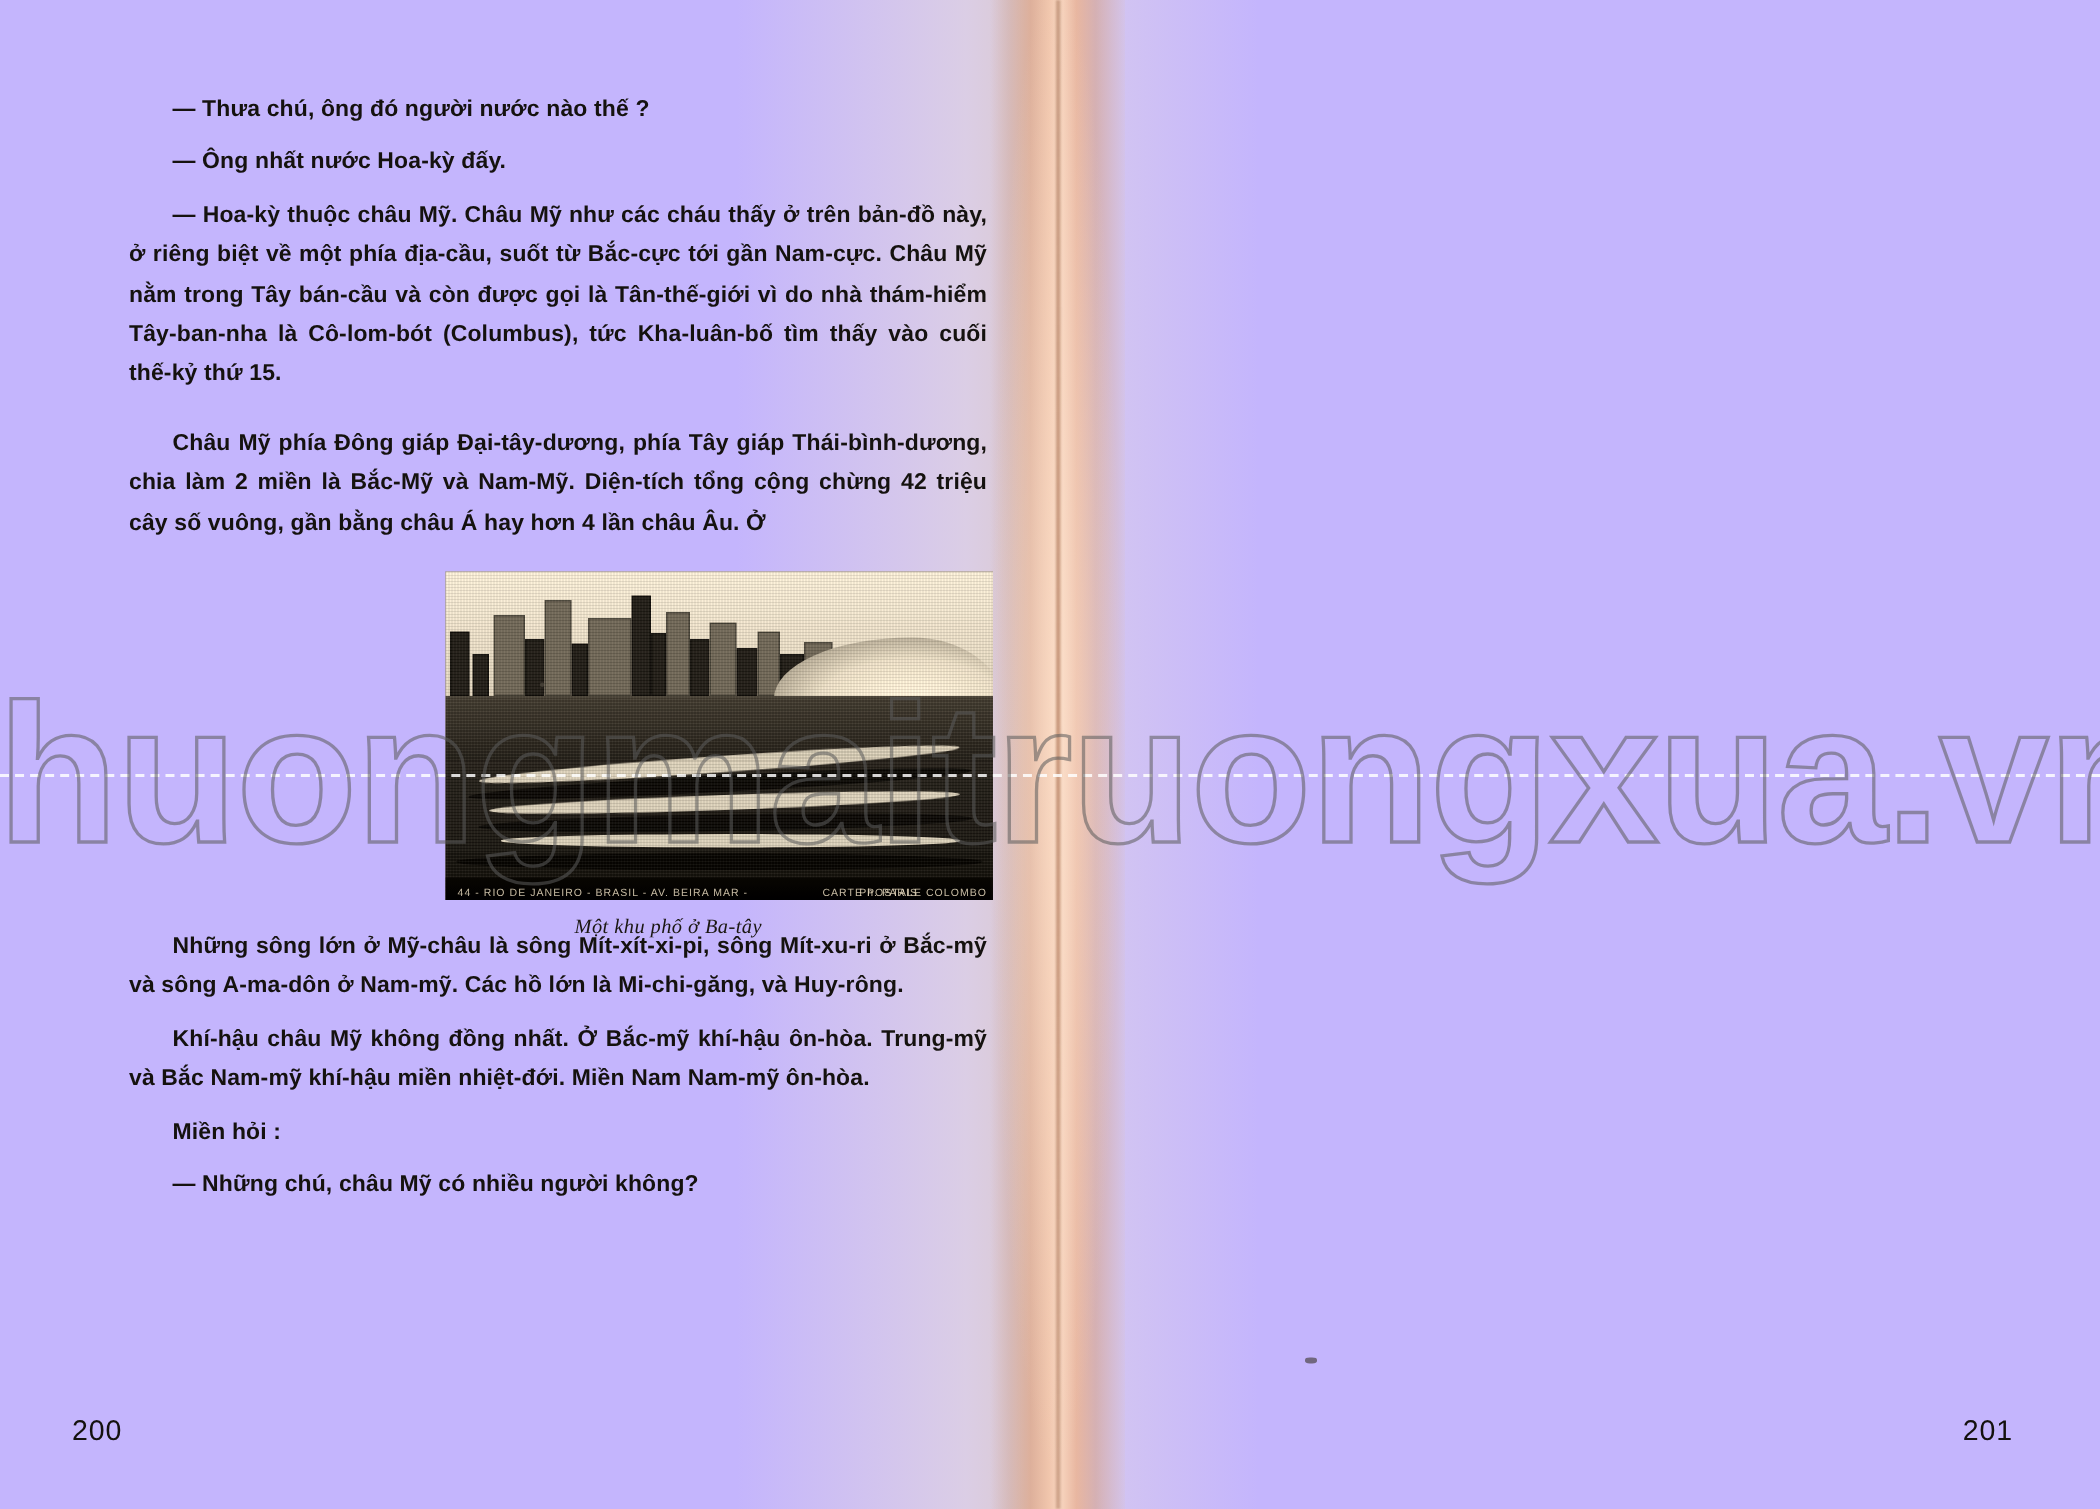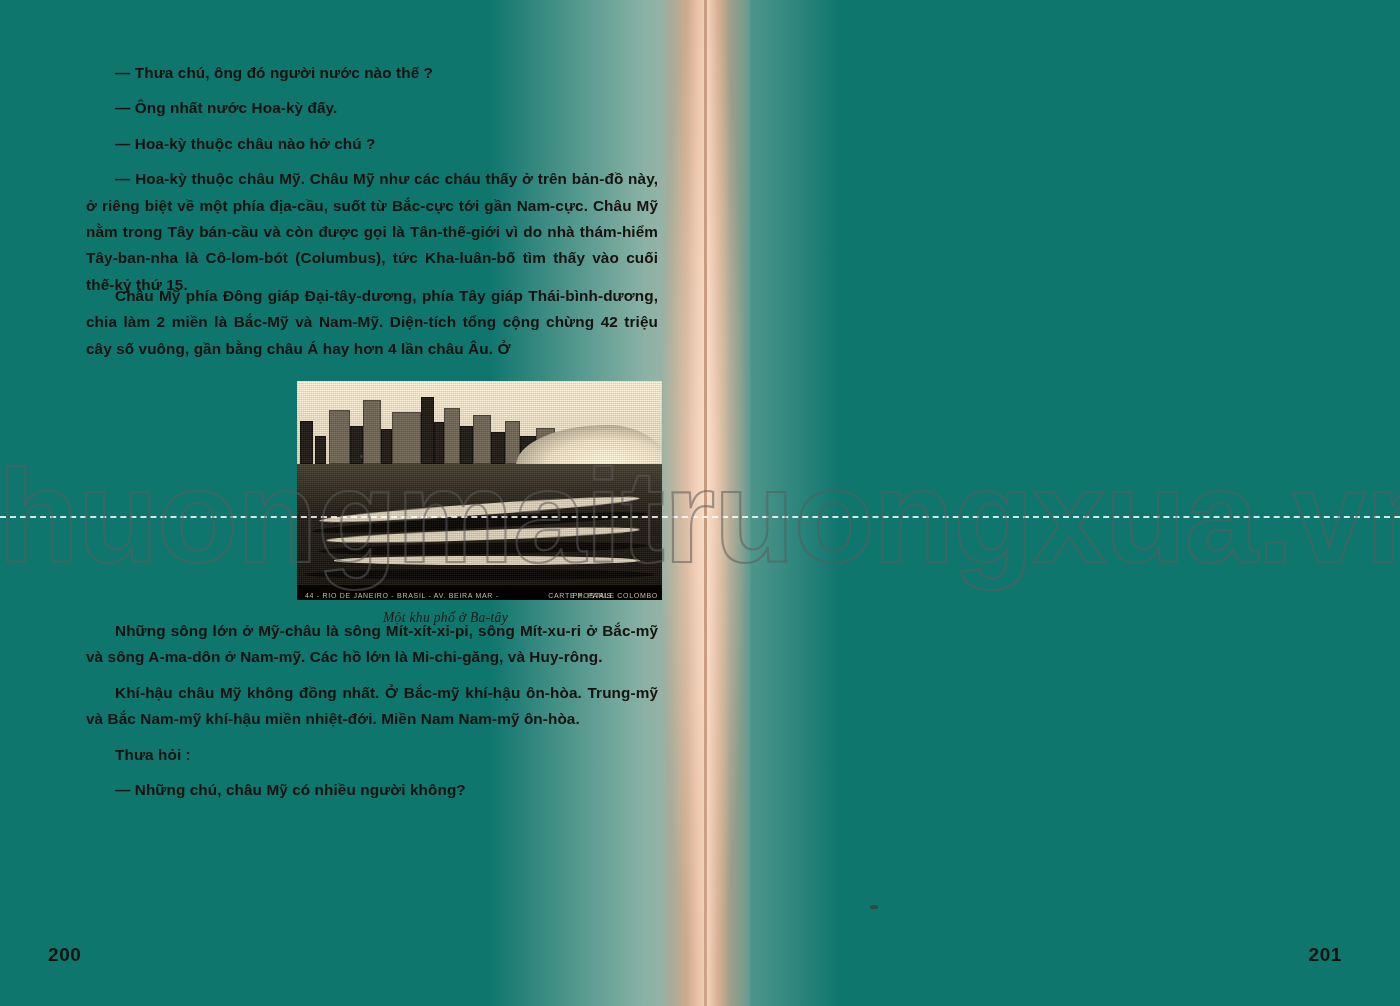--- a/index.html
+++ b/index.html
@@ -13,21 +13,21 @@
   #book{
     position:absolute;inset:0;
     display:flex;
     background:#fdfcf8;
   }
 
   
   .page{
     position:relative;
     height:1006px;
-    background:#0f766e;
+    background:#c4b5fd;
   }
   .page.left{width:700px;}
   .page.right{width:700px;}
 
   
   .page.left::before{
     content:"";position:absolute;inset:0;
     background:
       linear-gradient(to right, rgba(252,250,243,0) 70%, rgba(238,226,210,.55) 92%, rgba(226,205,183,.75) 100%);
     pointer-events:none;
@@ -145,21 +145,21 @@
     color:#1b1712;
     letter-spacing:.3px;
     white-space:nowrap;
   }
   #cap-left{left:383px;top:610px;}
 
   
   .pageno{
     position:absolute;bottom:40px;
     font-family:"Liberation Sans", sans-serif;
-    font-weight:700;font-size:19px;color:#14110e;letter-spacing:.6px;
+    font-weight:400;font-size:19px;color:#14110e;letter-spacing:.6px;
   }
   #pn-left{left:48px;}
   #pn-right{right:58px;}
 
   
   #wm{
     position:absolute;left:0;top:0;width:1400px;height:1006px;
     pointer-events:none;z-index:9;
   }
   #wm .wmtext{
@@ -183,35 +183,34 @@
 </head>
 <body>
 
 <div id="book">
 
   <div class="page left">
 
     <div class="col" id="lp-top">
       <p class="para dash-line">— Thưa chú, ông đó người nước nào thế ?</p>
       <p class="para dash-line">— Ông nhất nước Hoa-kỳ đấy.</p>
-      <p class="para dash-line">— Hoa-kỳ thuộc châu nào hở chú ?</p>
       <p class="para dash-line">— Hoa-kỳ thuộc châu Mỹ. Châu Mỹ như các cháu thấy ở trên bản-đồ này, ở riêng biệt về một phía địa-cầu, suốt từ Bắc-cực tới gần Nam-cực. Châu Mỹ nằm trong Tây bán-cầu và còn được gọi là Tân-thế-giới vì do nhà thám-hiểm Tây-ban-nha là Cô-lom-bót (Columbus), tức Kha-luân-bố tìm thấy vào cuối thế-kỷ thứ 15.</p>
     </div>
 
     <div class="col" id="lp-wrap">
       <p class="para indent">Châu Mỹ phía Đông giáp Đại-tây-dương, phía Tây giáp Thái-bình-dương, chia làm 2 miền là Bắc-Mỹ và Nam-Mỹ. Diện-tích tổng cộng chừng 42 triệu cây số vuông, gần bằng châu Á hay hơn 4 lần châu Âu. Ở</p>
     </div>
 
     <div class="col" id="lp-narrow">
     </div>
 
     <div class="col" id="lp-bottom">
       <p class="para indent">Những sông lớn ở Mỹ-châu là sông Mít-xít-xi-pi, sông Mít-xu-ri ở Bắc-mỹ và sông A-ma-dôn ở Nam-mỹ. Các hồ lớn là Mi-chi-găng, và Huy-rông.</p>
       <p class="para indent">Khí-hậu châu Mỹ không đồng nhất. Ở Bắc-mỹ khí-hậu ôn-hòa. Trung-mỹ và Bắc Nam-mỹ khí-hậu miền nhiệt-đới. Miền Nam Nam-mỹ ôn-hòa.</p>
-      <p class="para indent">Thưa hỏi :</p>
+      <p class="para indent">Miền hỏi :</p>
       <p class="para dash-line">— Những chú, châu Mỹ có nhiều người không?</p>
     </div>
 
     <div class="photo" id="photo-left">
       <div class="ph-sky"></div>
       <div class="sky-l"></div>
       <div class="skyline">
         <div class="bld" style="left:1%;width:5%;height:62%"></div>
         <div class="bld" style="left:7%;width:4%;height:40%"></div>
         <div class="bld lite" style="left:12%;width:8%;height:78%"></div>

